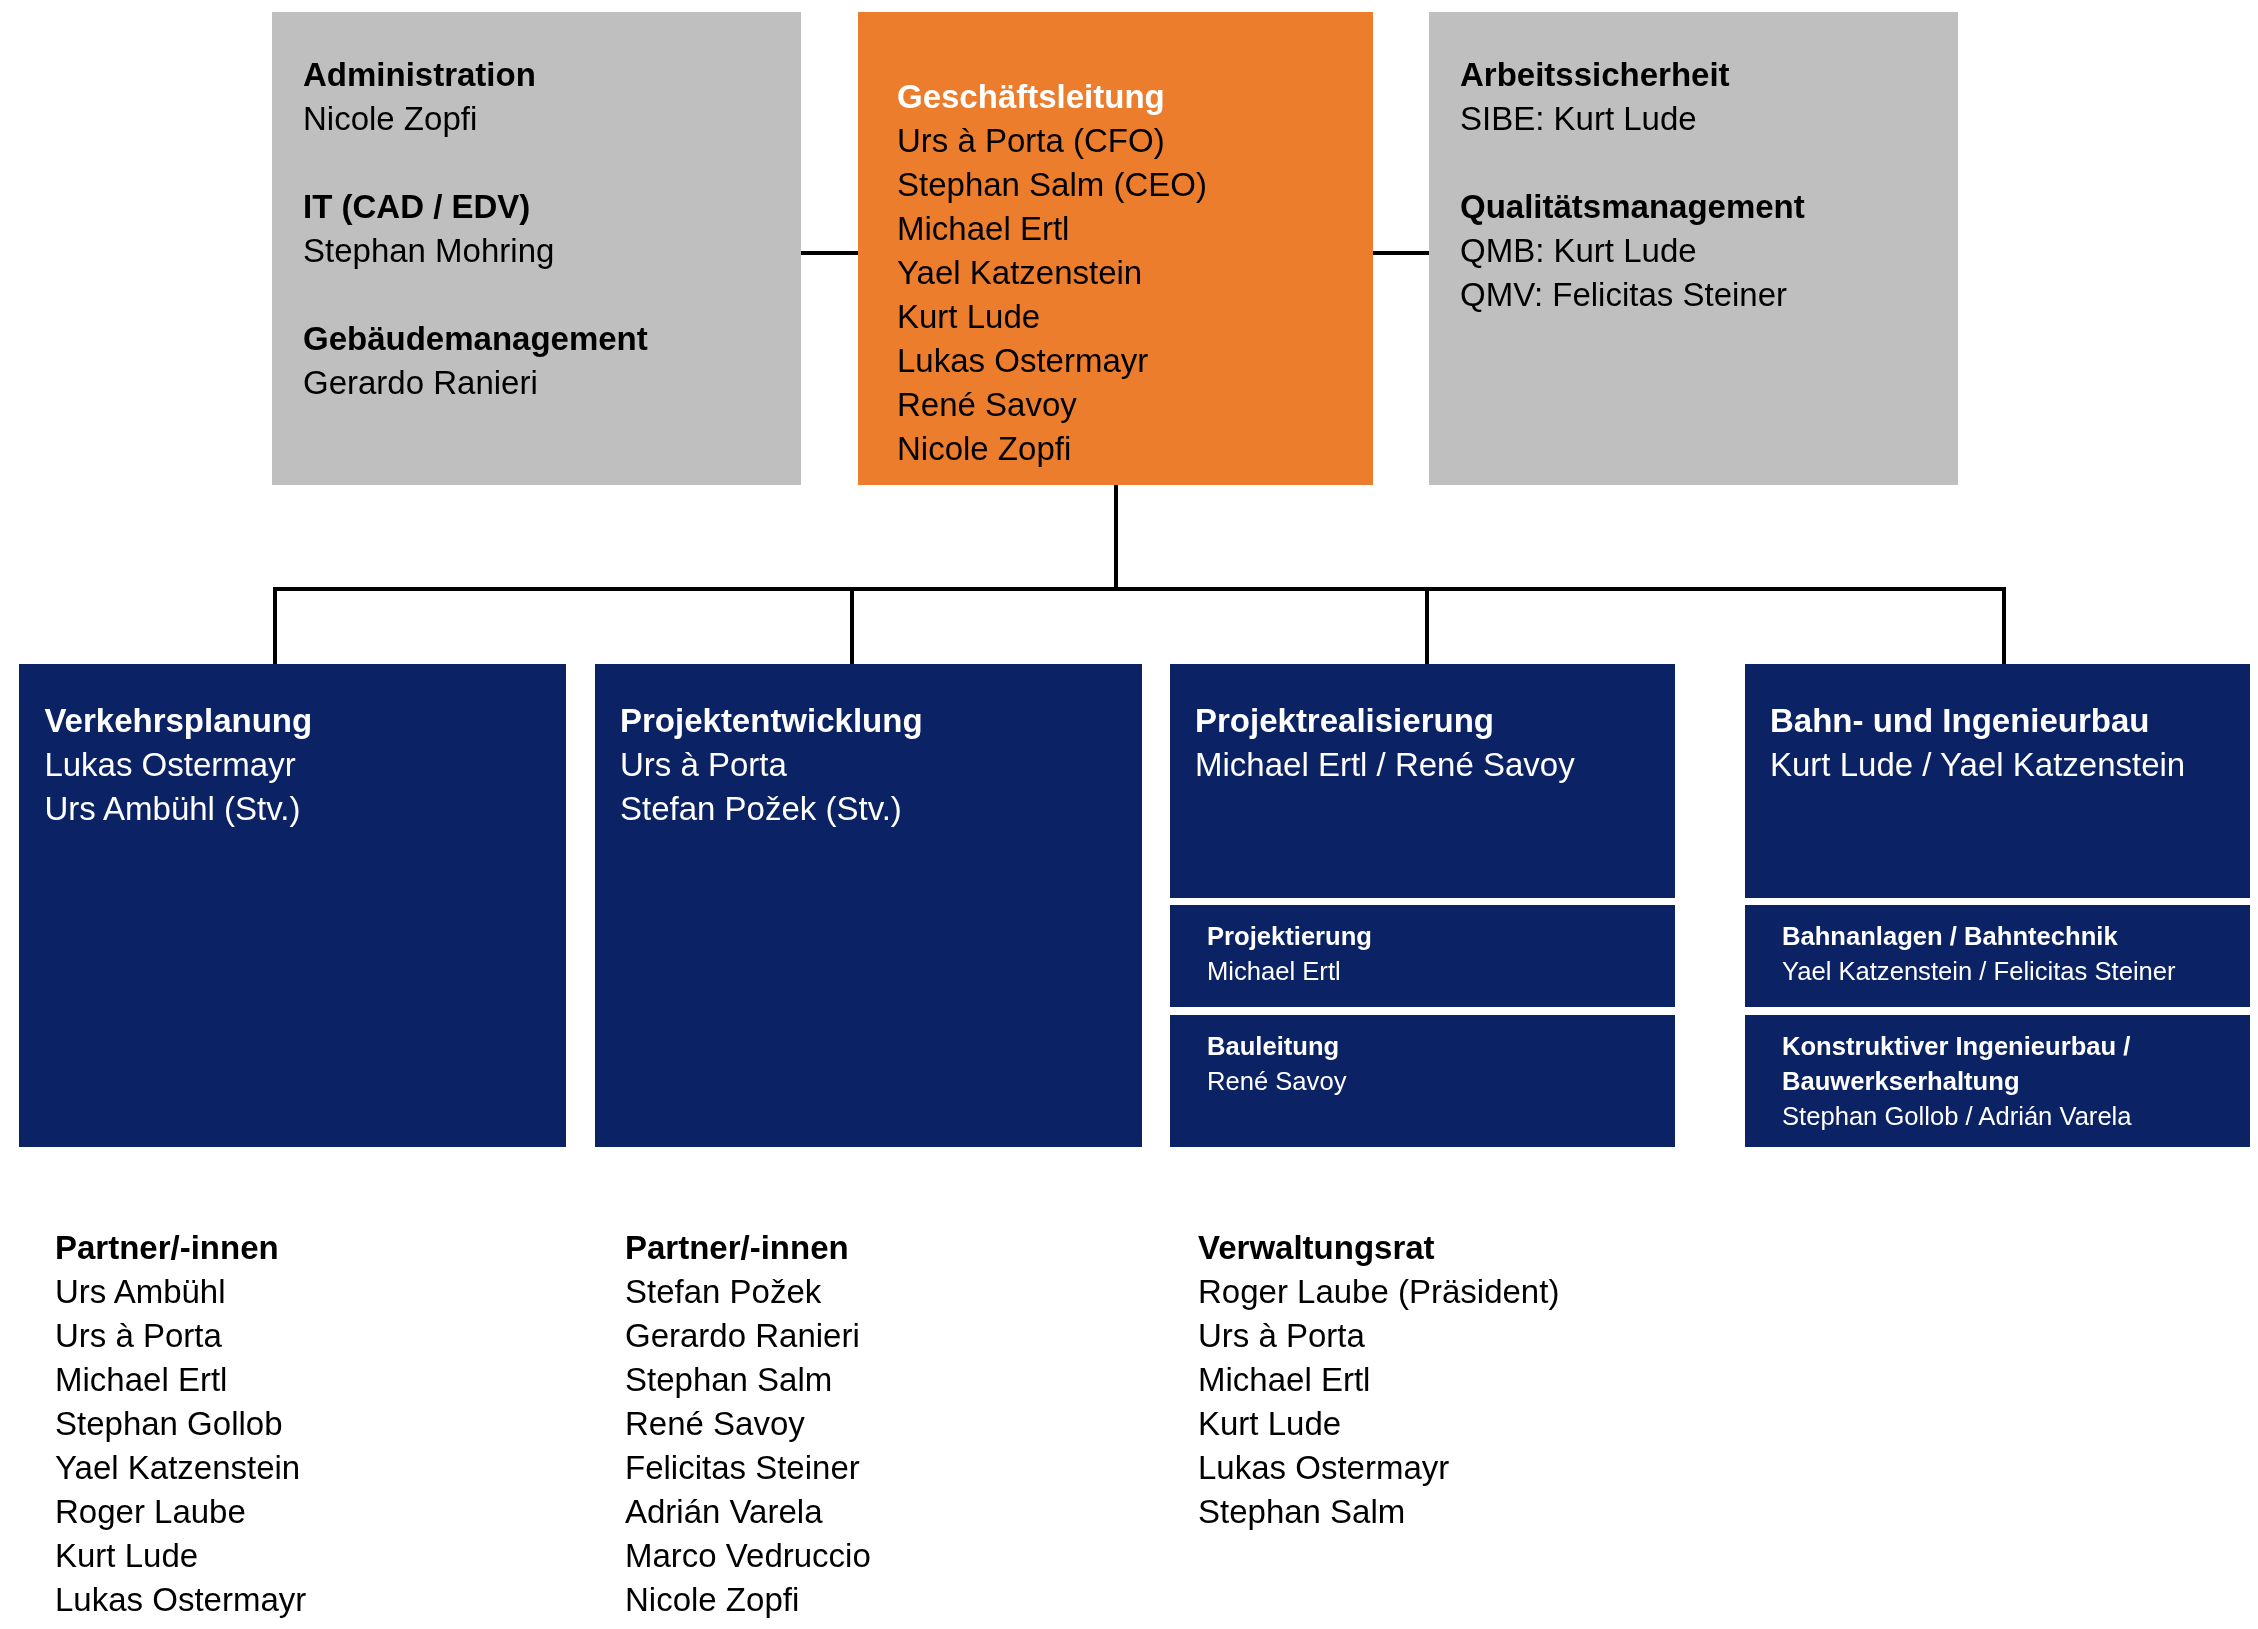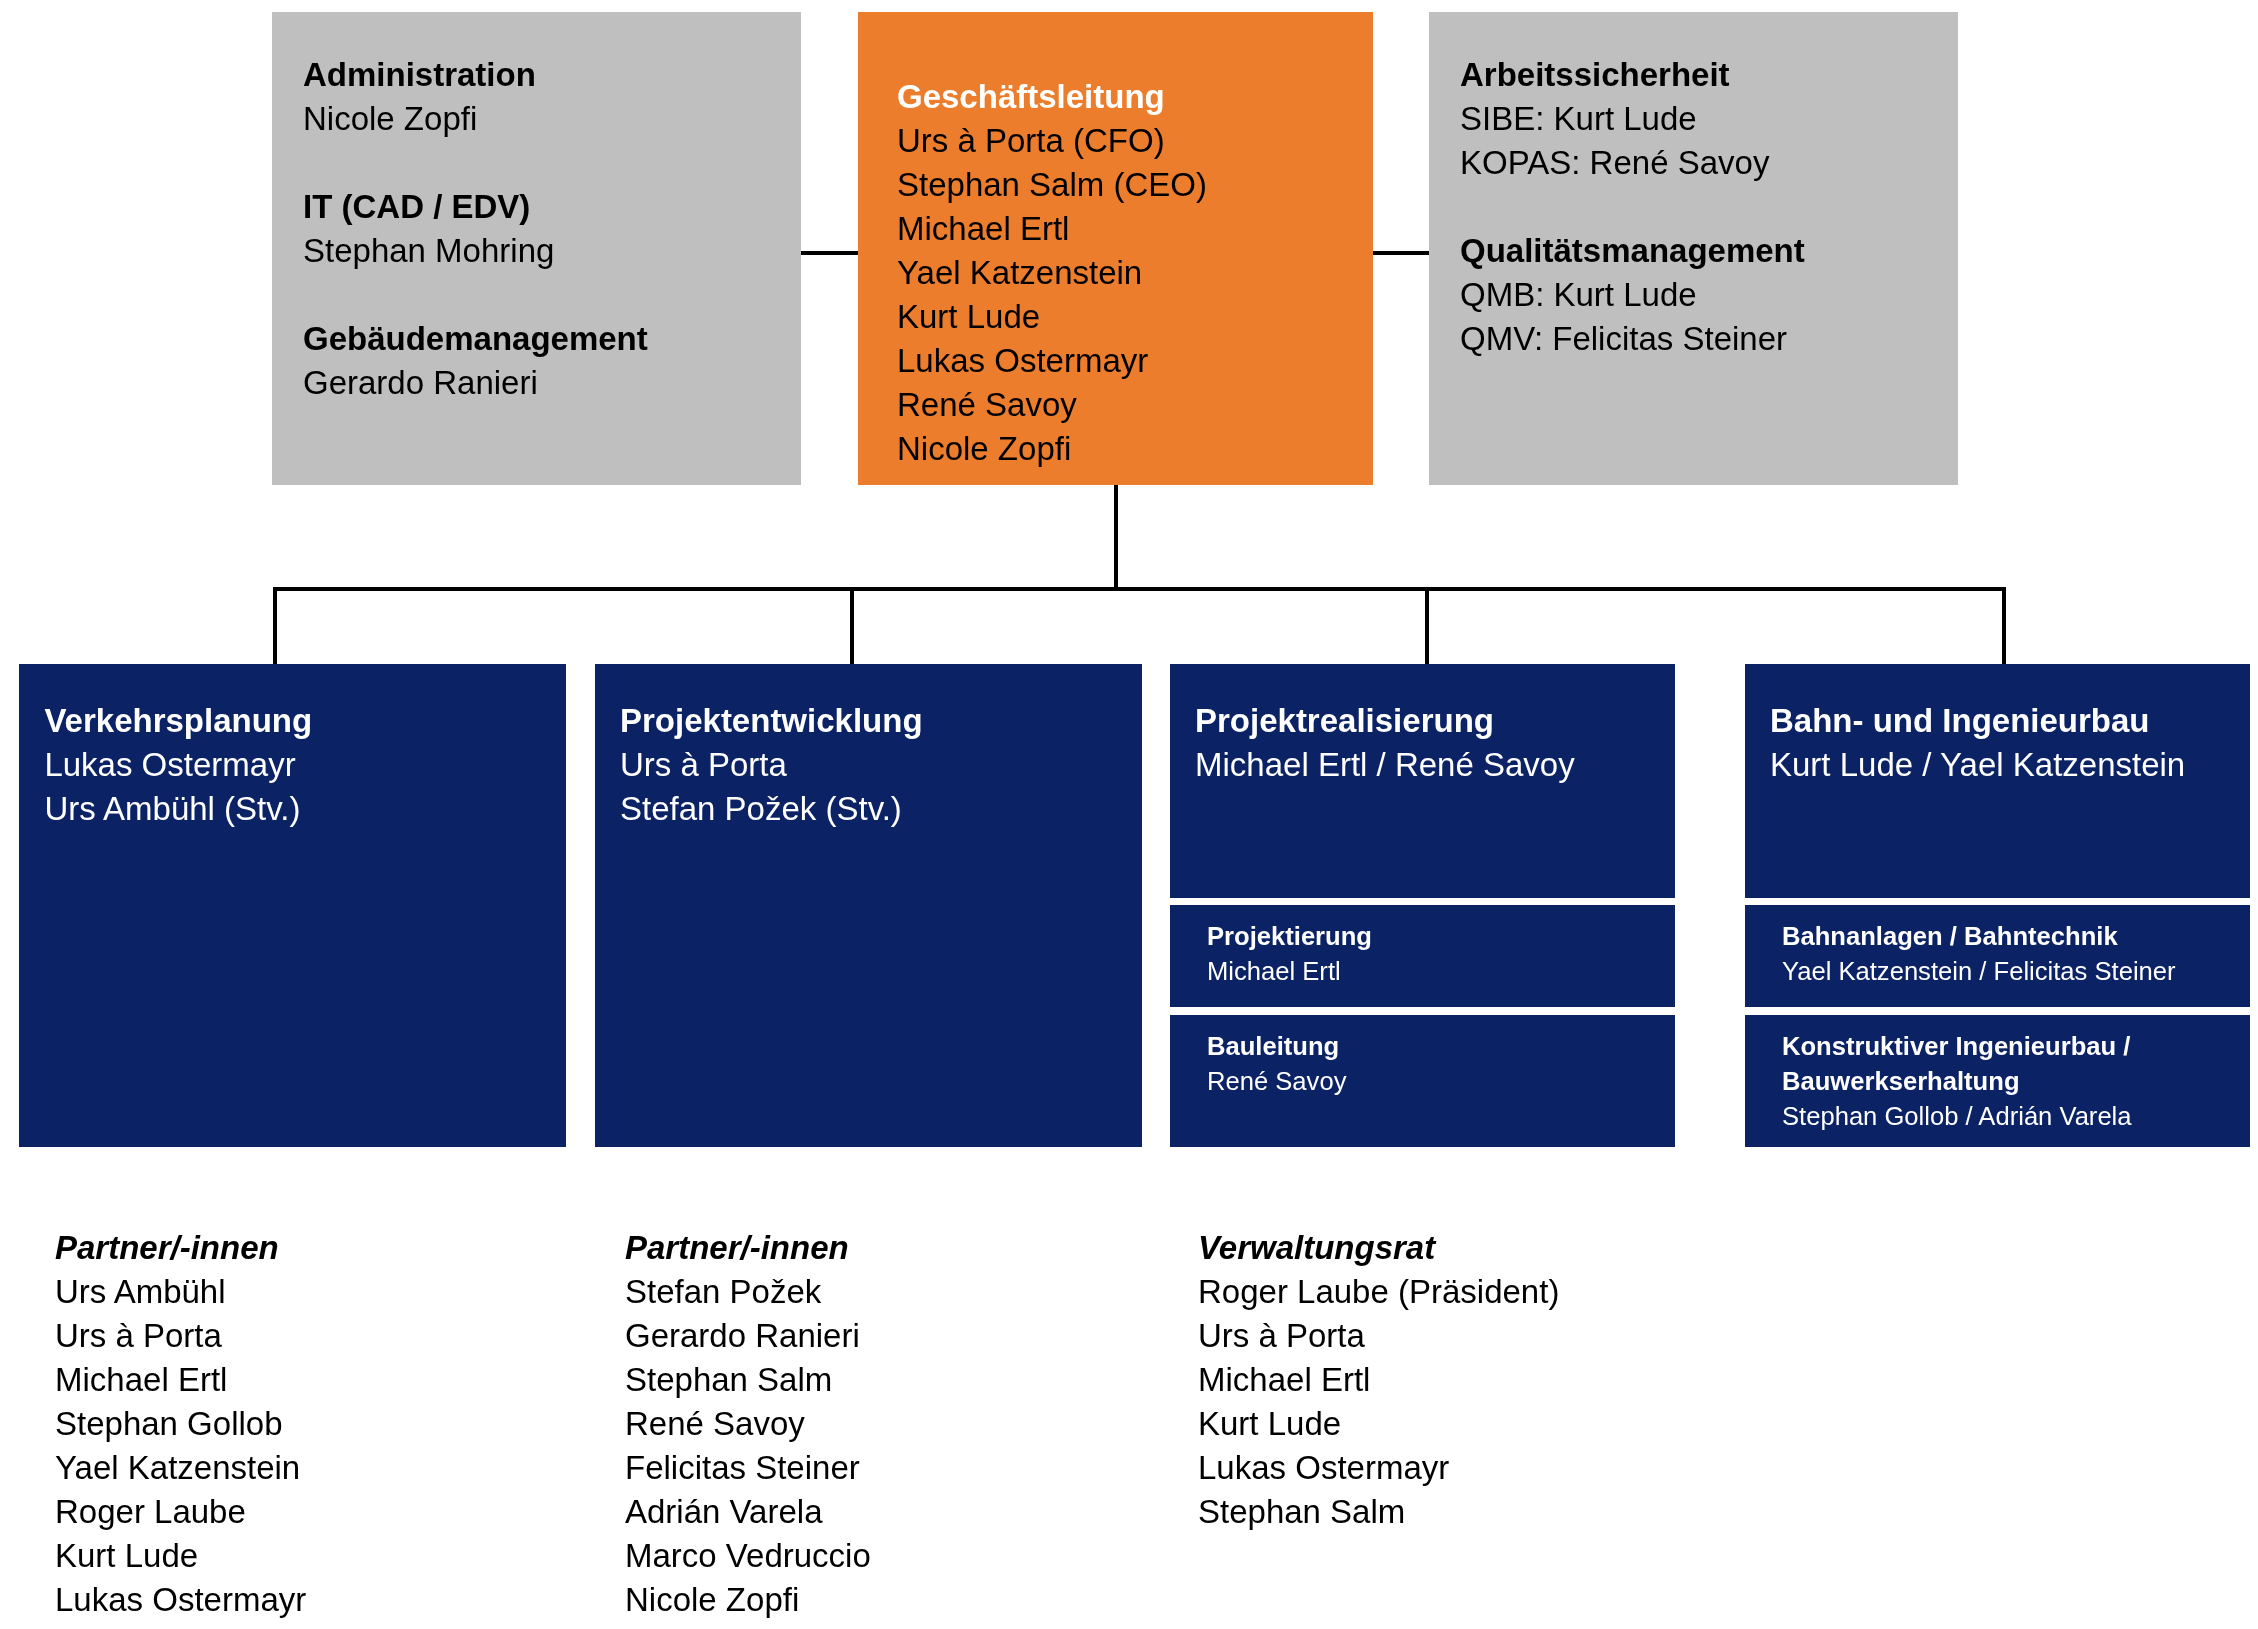--- a/index.html
+++ b/index.html
@@ -86,21 +86,20 @@
 
   
   .list-col {
     position: absolute;
   }
   .list-title {
     font-weight: bold;
     font-size: 33px;
     line-height: 44px;
     white-space: nowrap;
-    font-style: italic;
   }
   .list-item {
     font-weight: normal;
     font-size: 33px;
     line-height: 44px;
     white-space: nowrap;
   }
 </style>
 </head>
 <body>
@@ -139,21 +138,20 @@
     <div class="ln">Yael Katzenstein</div>
     <div class="ln">Kurt Lude</div>
     <div class="ln">Lukas Ostermayr</div>
     <div class="ln">René Savoy</div>
     <div class="ln">Nicole Zopfi</div>
   </div>
 
   <div class="box gray-box" style="left:1429px; top:12.4px; width:529px; height:473px;">
     <div class="hd">Arbeitssicherheit</div>
     <div class="ln">SIBE: Kurt Lude</div>
-    <div class="ln">KOPAS: René Savoy</div>
     <div class="spacer"></div>
     <div class="hd">Qualitätsmanagement</div>
     <div class="ln">QMB: Kurt Lude</div>
     <div class="ln">QMV: Felicitas Steiner</div>
   </div>
 
   <div class="box blue-box" style="left:19.4px; top:664px; width:547px; height:483px;">
     <div class="hd">Verkehrsplanung</div>
     <div class="ln">Lukas Ostermayr</div>
     <div class="ln">Urs Ambühl (Stv.)</div>

